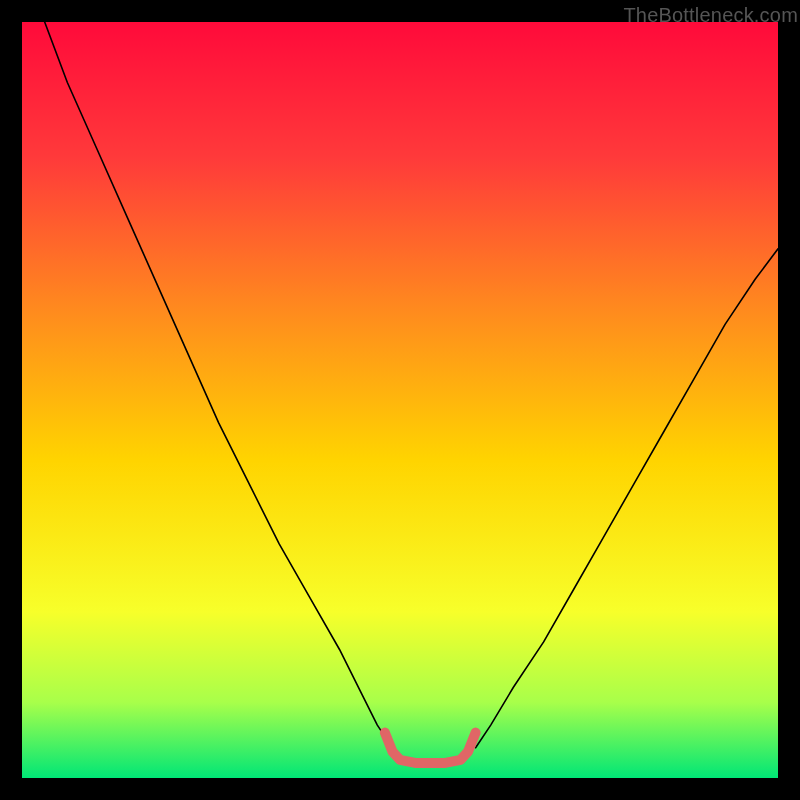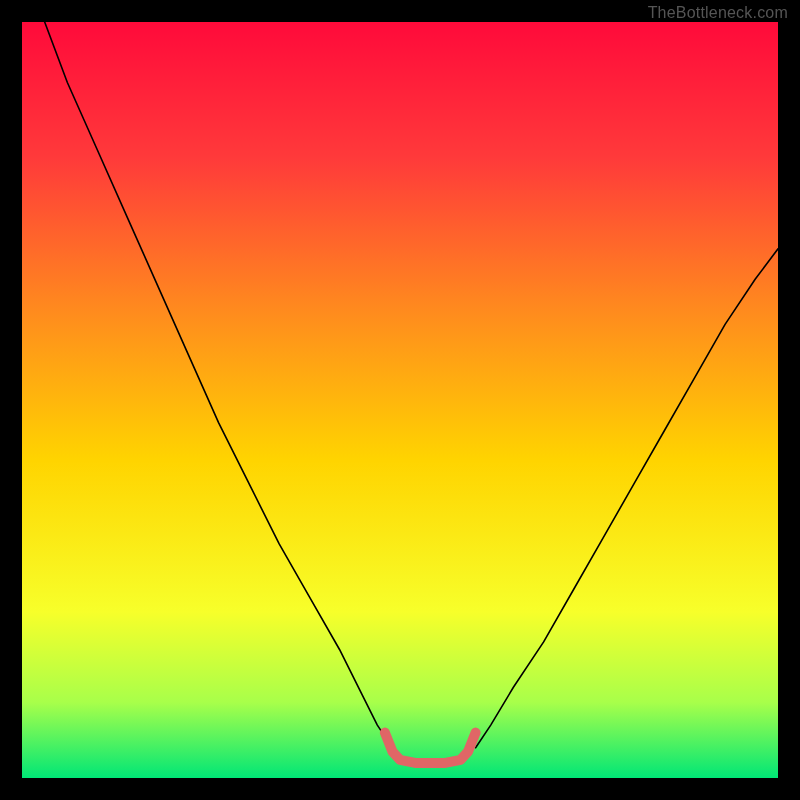--- a/index.html
+++ b/index.html
@@ -13,23 +13,23 @@
   }
   .frame {
     position: relative;
     width: 800px;
     height: 800px;
     background: #000;
   }
   .watermark {
     position: absolute;
     top: 4px;
-    right: 12px;
+    right: 2px;
     color: #555;
-    font-size: 16px;
+    font-size: 20px;
     font-weight: 500;
     letter-spacing: 0.2px;
     z-index: 3;
   }
   .plot-wrap {
     position: absolute;
     left: 22px;
     top: 22px;
     width: 756px;
     height: 756px;

